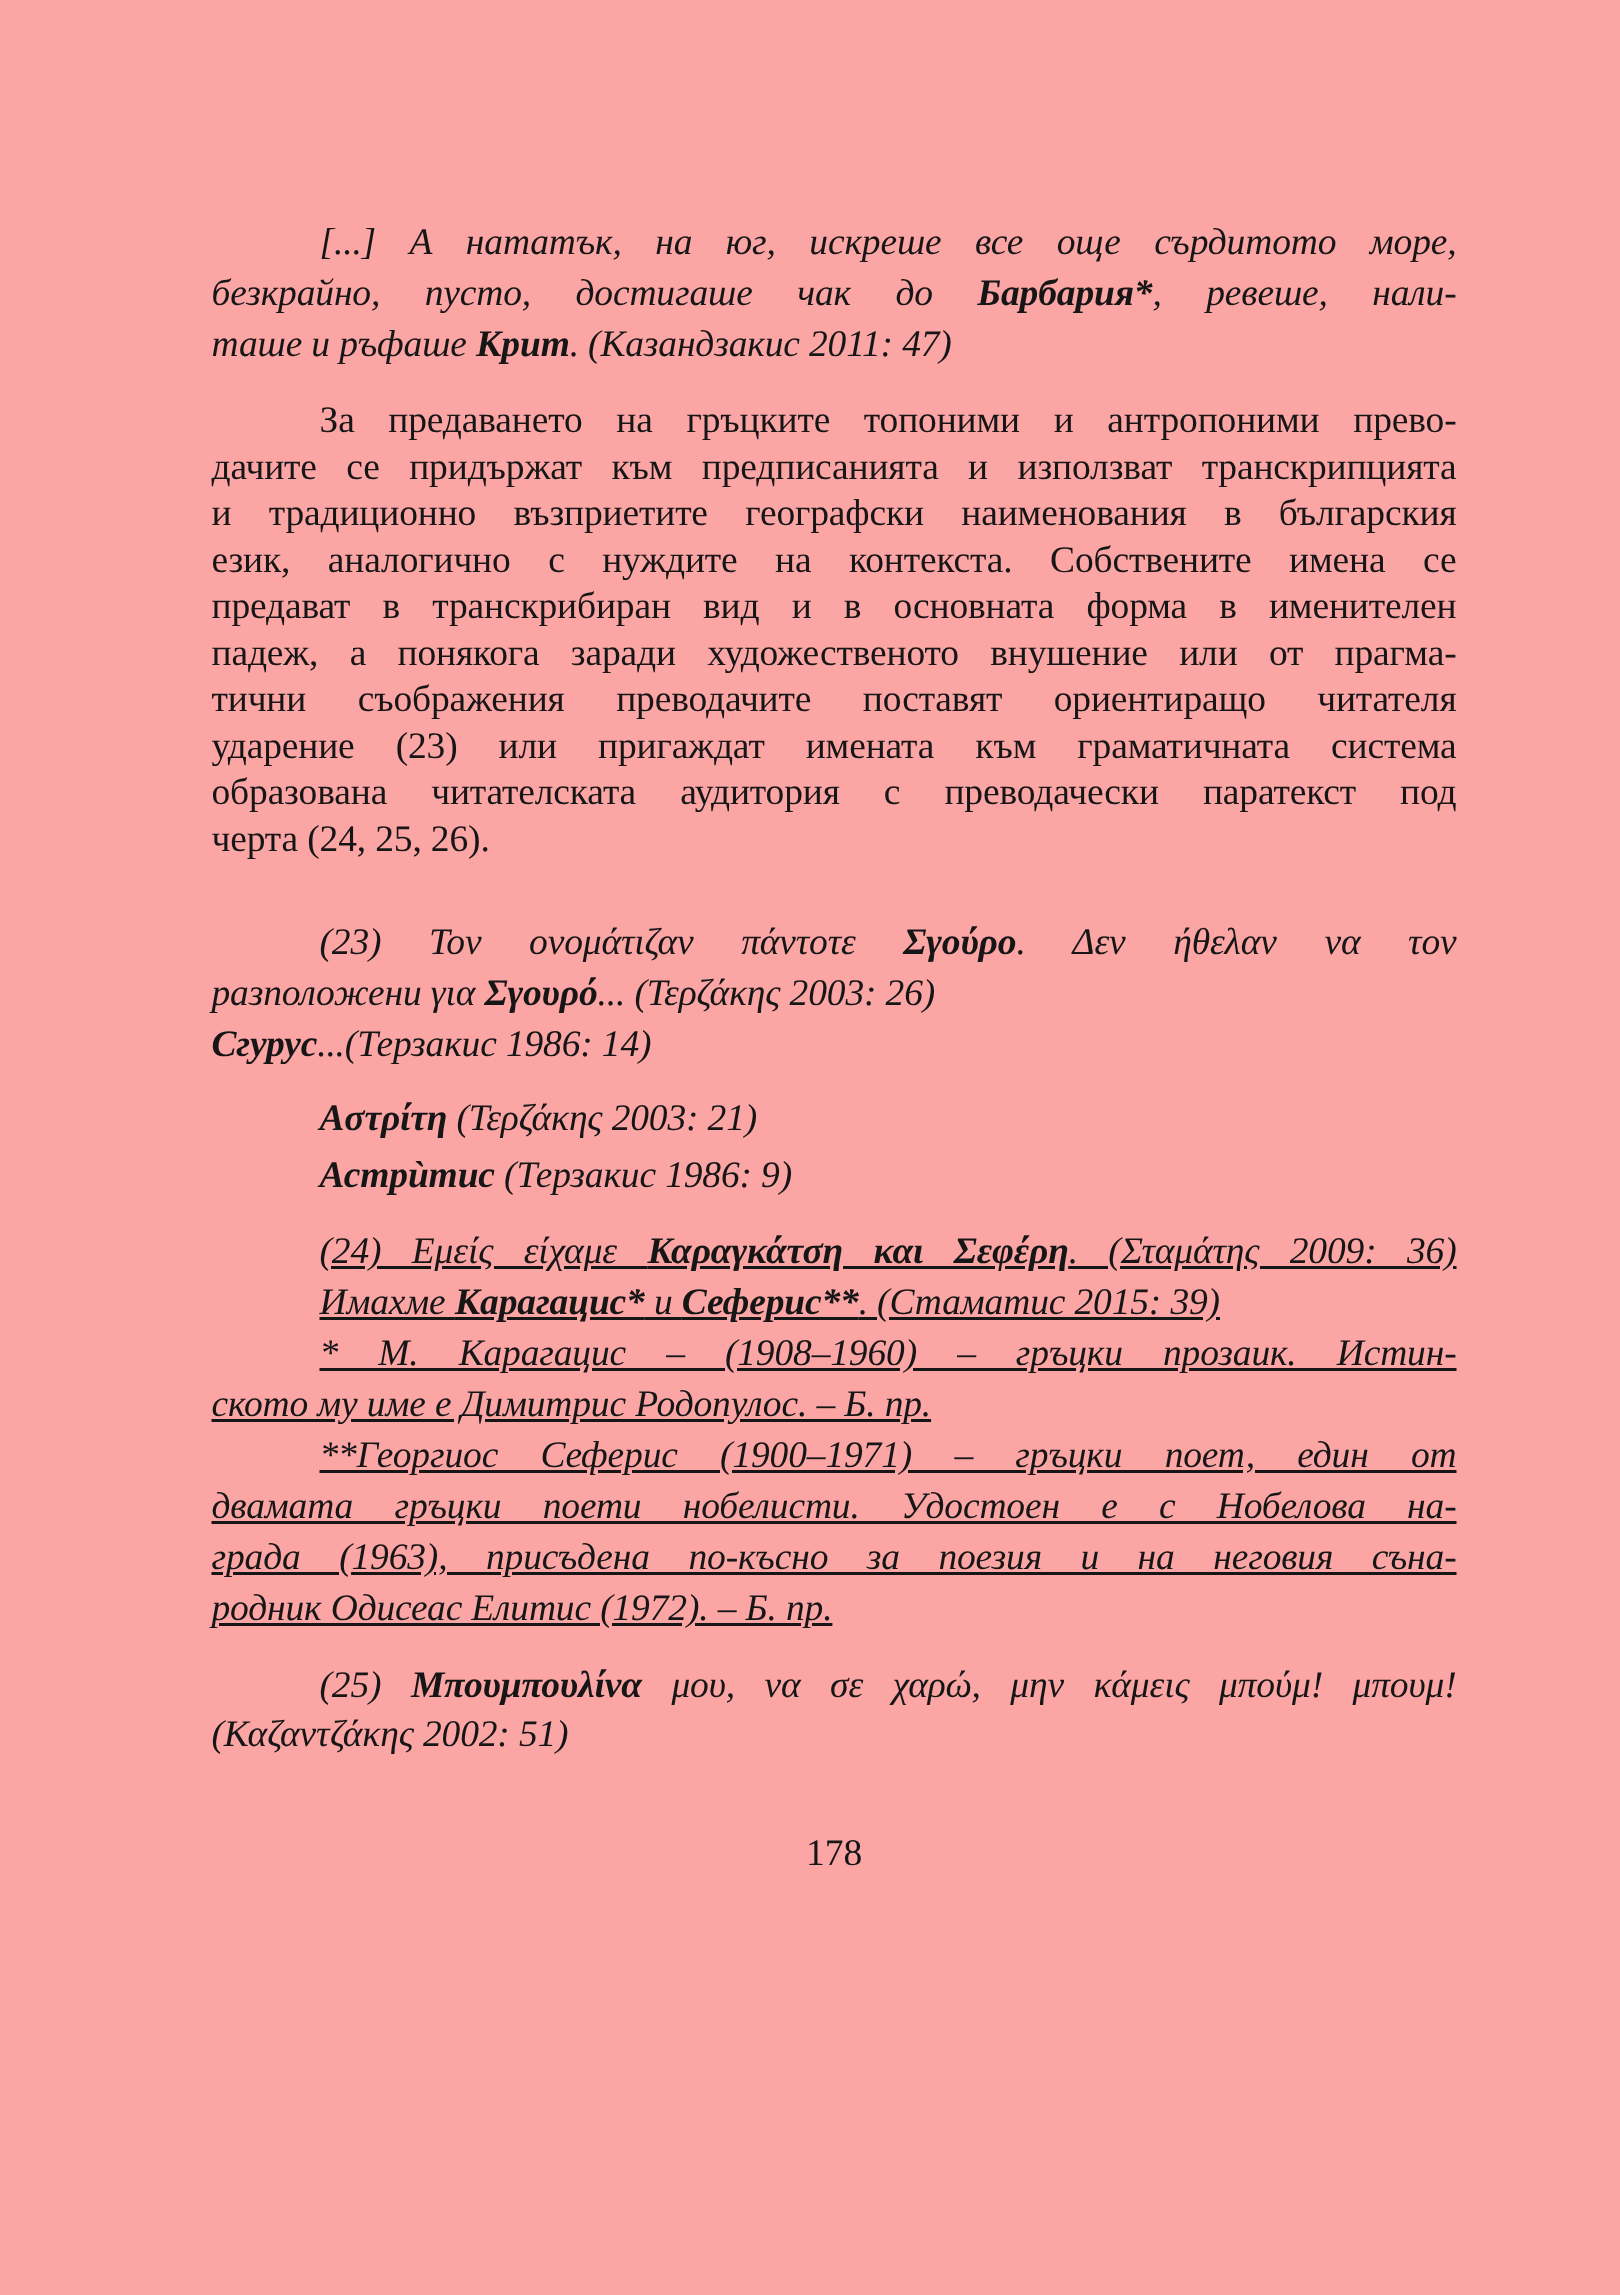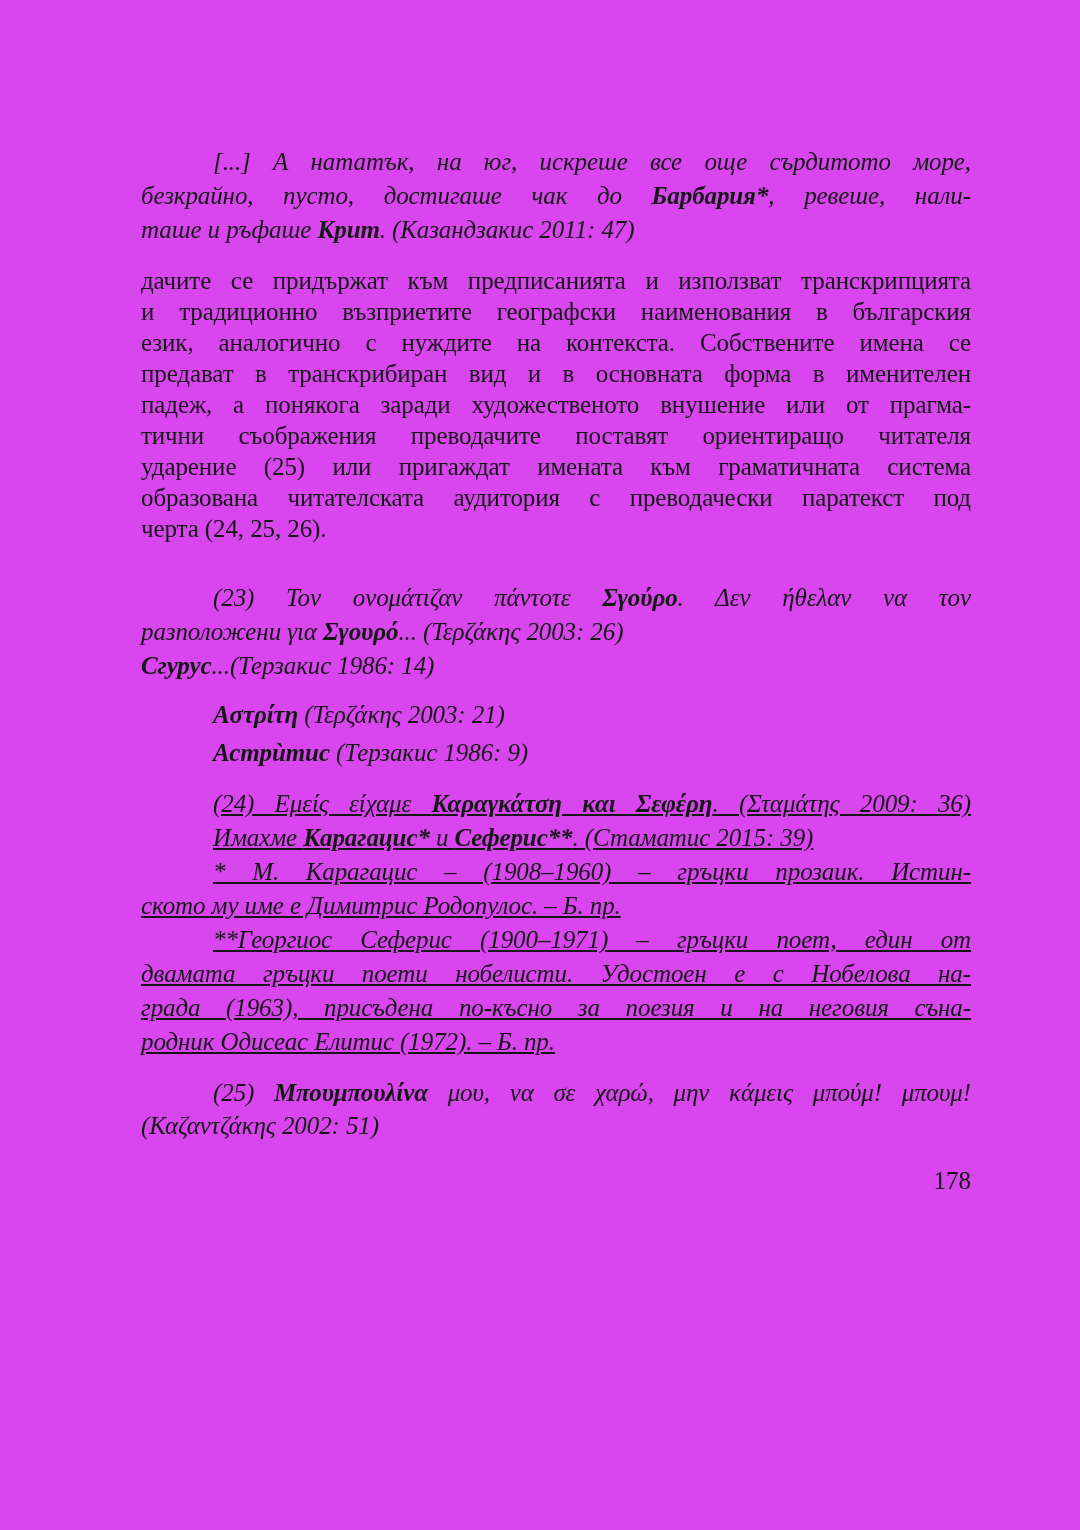--- a/index.html
+++ b/index.html
@@ -1,21 +1,21 @@
 <!DOCTYPE html>
 <html><head>
 <meta charset="utf-8">
 <title>Document page</title>
 <style>
   html, body { margin: 0; padding: 0; background: #ffffff; }
   .sheet {
     position: relative;
     width: 1080px;
     height: 1530px;
-    background: #d946ef;
+    background: #fca5a5;
     font-family: "Liberation Serif", "DejaVu Serif", serif;
     color: #161616;
     overflow: hidden;
   }
   .textcol {
     position: absolute;
     left: 141px;
     top: 145px;
     width: 830px;
   }
@@ -36,44 +36,45 @@
   .bQ23       { margin-top: 37px; }
   .bQ23 .line { line-height: 34px; }
   .bAst       { margin-top: 13px; }
   .bAst .line { line-height: 38px; }
   .bQ24       { margin-top: 15px; }
   .bQ24 .line { line-height: 34px; text-decoration: underline; }
   .bQ25       { margin-top: 17px; }
   .bQ25 .line { line-height: 33px; }
 
   .pageno {
-    margin-top: 24px;
-    text-align: right;
+    margin-top: 48px;
+    text-align: center;
     font-size: 25px;
     line-height: 30px;
   }
 </style>
 </head>
 <body>
 
 <div class="sheet">
   <div class="textcol">
     <div class="block bA">
         <div class="line j ind"><span class="run i">[...] А нататък, на юг, искреше все още сърдитото море,</span></div>
         <div class="line j"><span class="run i">безкрайно, пусто, достигаше чак до </span><span class="run b i">Барбария*</span><span class="run i">, ревеше, нали-</span></div>
         <div class="line"><span class="run i">таше и ръфаше </span><span class="run b i">Крит</span><span class="run i">. (Казандзакис 2011: 47)</span></div>
       </div>
     <div class="block bBody">
+        <div class="line j ind"><span class="run">За предаването на гръцките топоними и антропоними прево-</span></div>
         <div class="line j"><span class="run">дачите се придържат към предписанията и използват транскрипцията</span></div>
         <div class="line j"><span class="run">и традиционно възприетите географски наименования в българския</span></div>
         <div class="line j"><span class="run">език, аналогично с нуждите на контекста. Собствените имена се</span></div>
         <div class="line j"><span class="run">предават в транскрибиран вид и в основната форма в именителен</span></div>
         <div class="line j"><span class="run">падеж, а понякога заради художественото внушение или от прагма-</span></div>
         <div class="line j"><span class="run">тични съображения преводачите поставят ориентиращо читателя</span></div>
-        <div class="line j"><span class="run">ударение (25) или пригаждат имената към граматичната система</span></div>
+        <div class="line j"><span class="run">ударение (23) или пригаждат имената към граматичната система</span></div>
         <div class="line j"><span class="run">образована читателската аудитория с преводачески паратекст под</span></div>
         <div class="line"><span class="run">черта (24, 25, 26).</span></div>
       </div>
     <div class="block bQ23">
         <div class="line j ind"><span class="run i">(23) Τον ονομάτιζαν πάντοτε </span><span class="run b i">Σγούρο</span><span class="run i">. Δεν ήθελαν να τον</span></div>
         <div class="line"><span class="run i">разположени για </span><span class="run b i">Σγουρό</span><span class="run i">... (Τερζάκης 2003: 26)</span></div>
         <div class="line"><span class="run b i">Сгурус</span><span class="run i">...(Терзакис 1986: 14)</span></div>
       </div>
     <div class="block bAst">
         <div class="line ind"><span class="run b i">Αστρίτη</span><span class="run i"> (Τερζάκης 2003: 21)</span></div>

